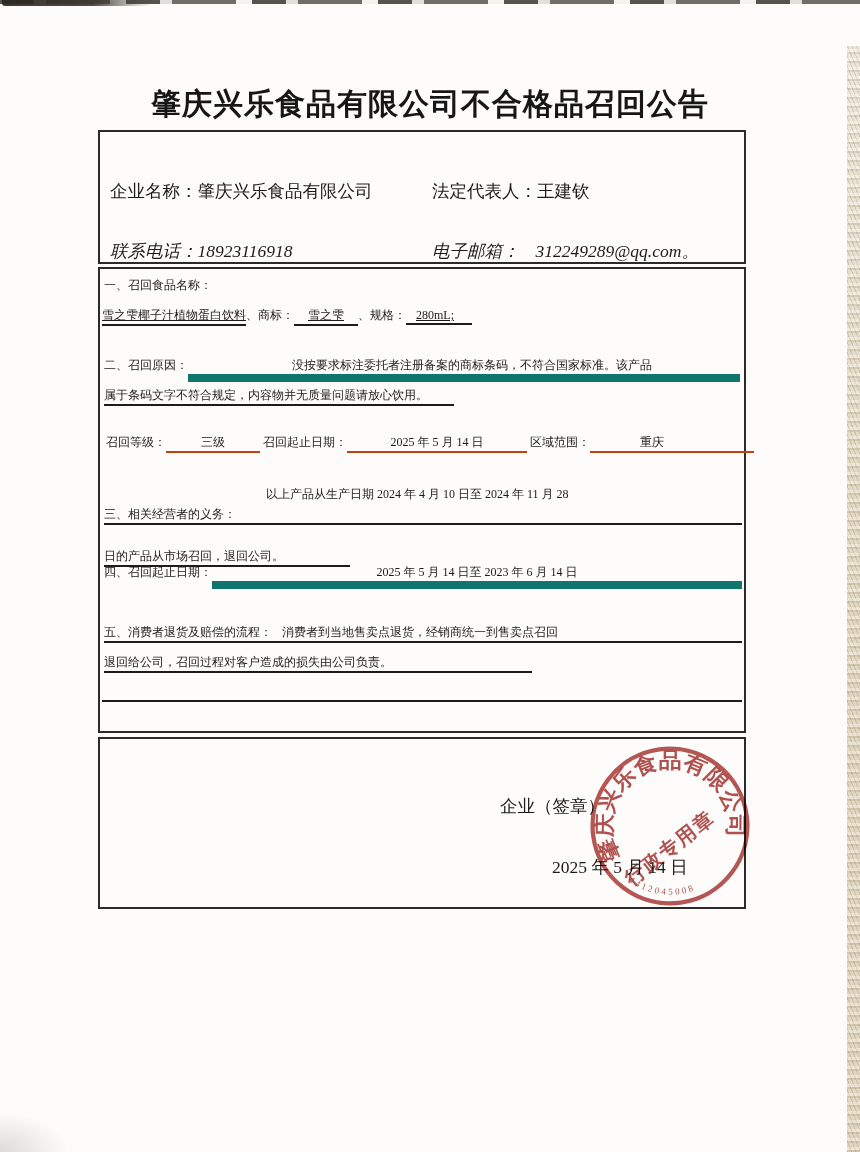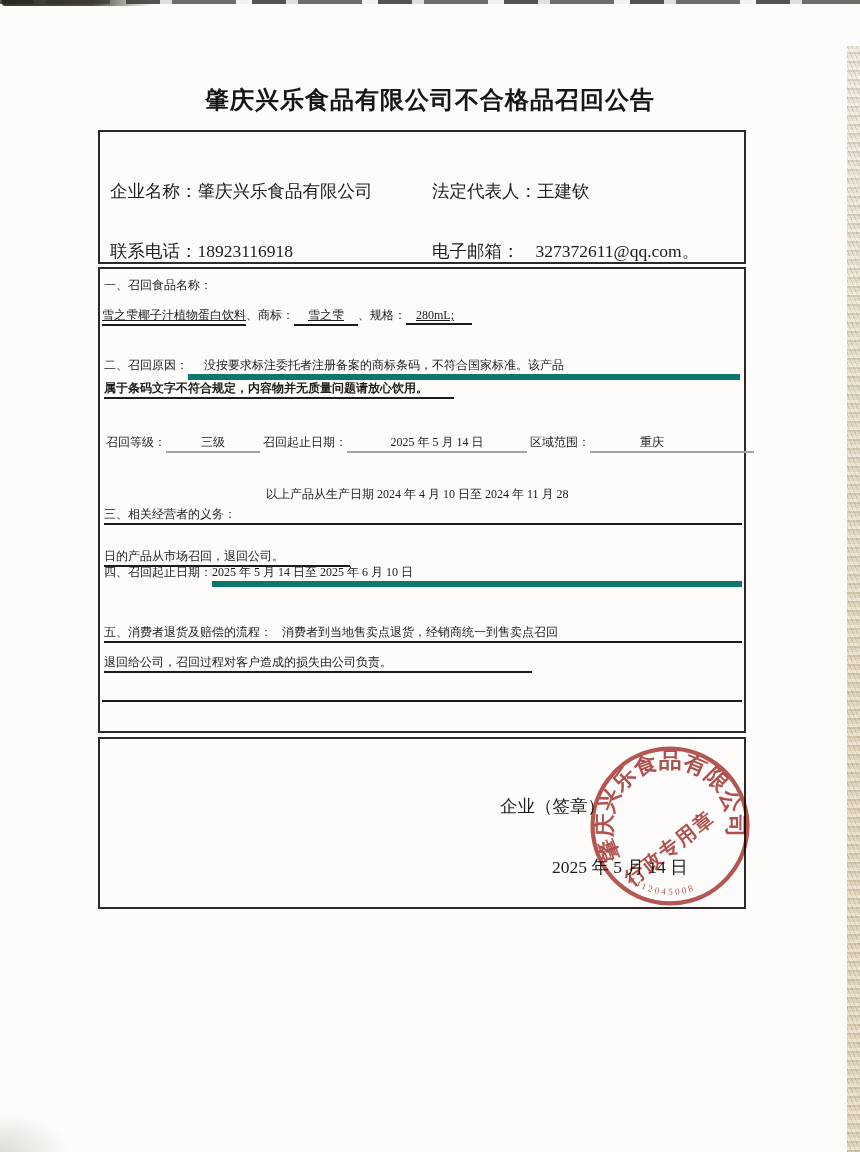--- a/index.html
+++ b/index.html
@@ -31,46 +31,46 @@
       repeating-linear-gradient(67deg, rgba(120,100,66,.22) 0 1px, transparent 1px 4px),
       linear-gradient(180deg, rgba(253,252,250,.85) 0%, rgba(253,252,250,.15) 38%, rgba(253,252,250,0) 60%);
   }
   .scan-bottom-left{
     position:absolute;left:0;bottom:0;width:70px;height:40px;
     background:radial-gradient(ellipse at 0% 100%, rgba(180,178,170,.45) 0%, transparent 70%);
   }
   
   .doc-title{
     position:absolute;top:84px;left:0;width:860px;text-align:center;
-    font-size:24px;font-weight:bold;letter-spacing:1px;color:#161616;
+    font-size:30px;font-weight:bold;letter-spacing:1px;color:#161616;
   }
   
   .box{position:absolute;left:98px;width:644px;border:2px solid #2b2a28;background:transparent;}
   .box-header{top:130px;height:130px;}
   .box-body{top:267px;height:462px;}
   .box-bottom{top:737px;height:168px;}
   
   .hrow{position:absolute;left:0;width:644px;height:24px;font-size:17.5px;white-space:nowrap;}
   .hrow .lcol{position:absolute;left:10px;}
   .hrow .rcol{position:absolute;left:332px;}
-  .hrow-1{top:36px;margin-top:11px;} .hrow-2{top:72px;} .hrow-3{top:107px;}
+  .hrow-1{top:36px;margin-top:11px;} .hrow-2{top:72px;} .hrow-3{top:107px;font-style:italic;}
   .email-val{margin-left:16px;}
   
   .bline{position:absolute;left:4px;width:636px;font-size:12px;white-space:nowrap;}
   .flexline{display:flex;}
-  .flexline .fill{flex:1 1 auto;border-bottom:6px solid #0f766e;}
+  .flexline .fill{flex:1 1 auto;border-bottom:8px solid #0f766e;text-align:center;}
   .lab{flex:0 0 auto;}
   .s1-label{top:8px;}
   .s1-line{top:38px;left:2px;}
   .s1-line .seg{display:inline-block;border-bottom:2px solid #1d1c1a;text-decoration:underline;}
   .s2-line1{top:88px;}
-  .s2-line2{top:111px;font-weight:bold;}
+  .s2-line2{top:118px;}
   .s2-line2 .seg{display:inline-block;border-bottom:2px solid #1d1c1a;padding-right:26px;}
   .level-line{top:165px;left:6px;}
-  .level-line .seg{display:inline-block;border-bottom:2px solid #a3a3a3;text-align:center;}
+  .level-line .seg{display:inline-block;border-bottom:2px solid #c2410c;text-align:center;}
   .seg-level{min-width:94px;}
   .seg-date{min-width:160px;padding:0 10px;}
   .seg-region{min-width:124px;padding-right:40px;}
   .s3-line1{top:217px;border-bottom:2px solid #1d1c1a;width:638px;}
   .s3-line1 .lab{margin-right:30px;margin-top:20px;}
   .s3-line2{top:247px;margin-top:32px;}
   .s3-line2 .seg{display:inline-block;border-bottom:2px solid #1d1c1a;padding-right:66px;}
   .s4-line{top:295px;width:638px;}
   .s5-line1{top:355px;border-bottom:2px solid #1d1c1a;width:638px;}
   .s5-line1 .lab{margin-right:10px;}
@@ -97,21 +97,21 @@
 
 <div class="doc-title">肇庆兴乐食品有限公司不合格品召回公告</div>
 
 <div class="box box-header">
   <div class="hrow hrow-1">
     <span class="lcol"><span>企业名称：</span><span>肇庆兴乐食品有限公司</span></span>
     <span class="rcol"><span>法定代表人：</span><span>王建钦</span></span>
   </div>
   <div class="hrow hrow-3">
     <span class="lcol"><span>联系电话：</span><span>18923116918</span></span>
-    <span class="rcol"><span>电子邮箱：</span><span class="email-val">327372611@qq.com。</span></span>
+    <span class="rcol"><span>电子邮箱：</span><span class="email-val">312249289@qq.com。</span></span>
   </div>
 </div>
 
 <div class="box box-body">
 
   <div class="bline s1-label">一、召回食品名称：</div>
   <div class="bline s1-line">
     <span class="seg">雪之雫椰子汁植物蛋白饮料</span><span>、商标：</span><span class="seg" style="padding:0 14px;">雪之雫</span><span>、规格：</span><span class="seg" style="padding:0 18px 0 10px;">280mL;</span>
   </div>
 
@@ -132,21 +132,21 @@
   <div class="bline s3-line1 flexline">
     <span class="lab">三、相关经营者的义务：</span>
     <span>以上产品从生产日期 2024 年 4 月 10 日至 2024 年 11 月 28</span>
   </div>
   <div class="bline s3-line2">
     <span class="seg">日的产品从市场召回，退回公司。</span>
   </div>
 
   <div class="bline s4-line flexline">
     <span class="lab">四、召回起止日期：</span>
-    <span class="fill">2025 年 5 月 14 日至 2025 年 6 月 10 日</span>
+    <span class="fill">2025 年 5 月 14 日至 2023 年 6 月 14 日</span>
   </div>
 
   <div class="bline s5-line1 flexline">
     <span class="lab">五、消费者退货及赔偿的流程：</span>
     <span>消费者到当地售卖点退货，经销商统一到售卖点召回</span>
   </div>
   <div class="bline s5-line2">
     <span class="seg">退回给公司，召回过程对客户造成的损失由公司负责。</span>
   </div>
 

